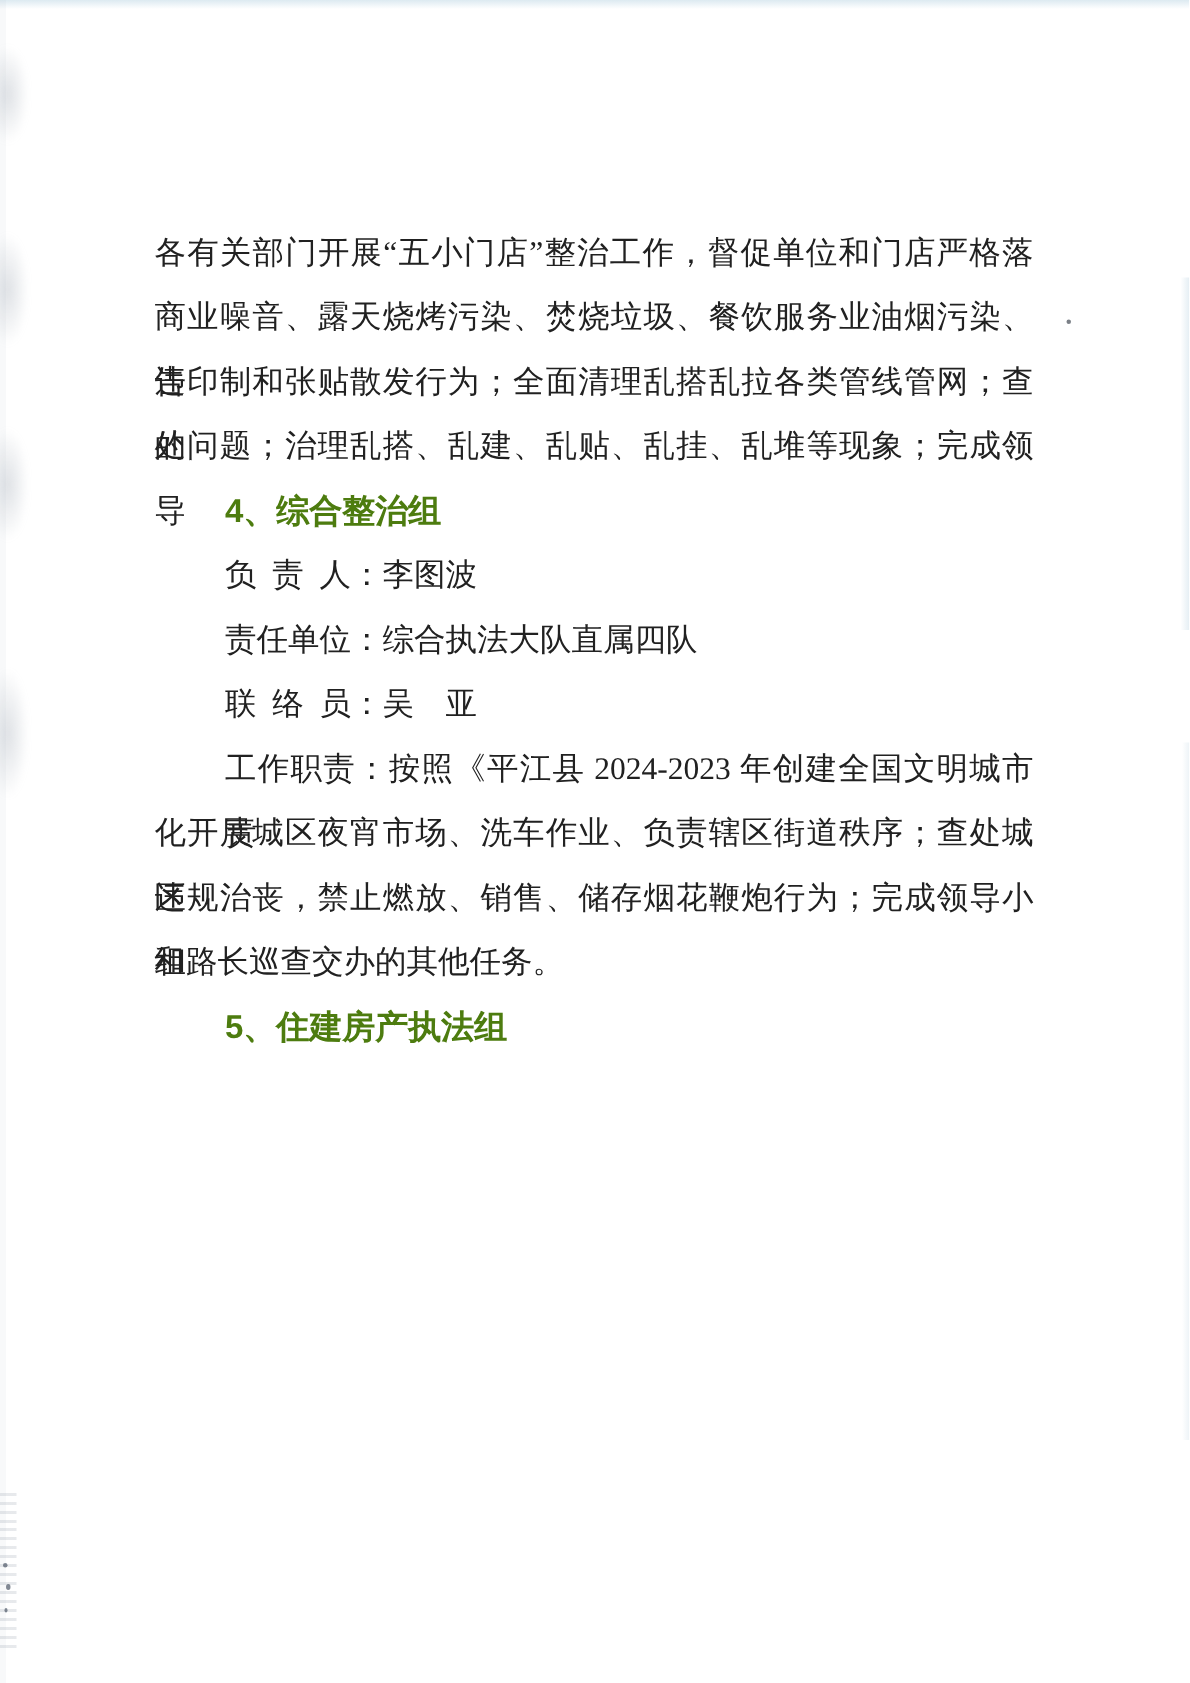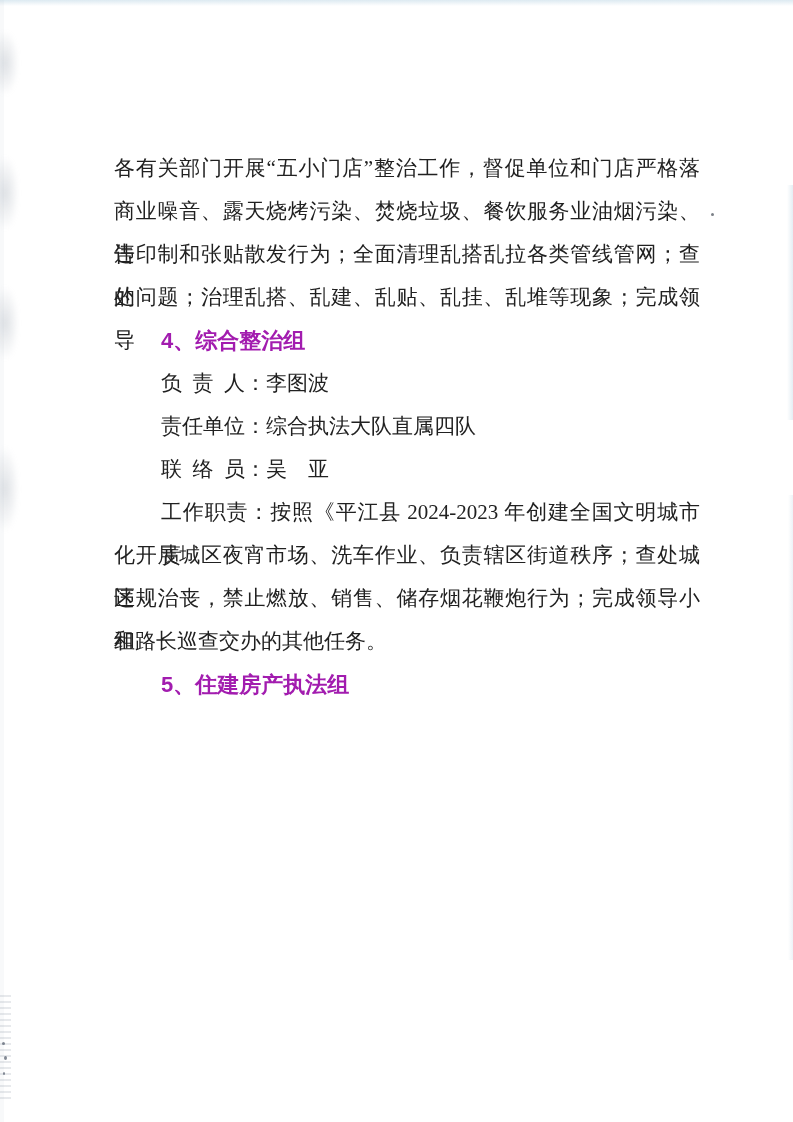--- a/index.html
+++ b/index.html
@@ -8,21 +8,21 @@
     width: 793px;
     height: 1122px;
     background: #ffffff;
     overflow: hidden;
     font-family: "Liberation Serif", "DejaVu Serif", serif;
   }
 
   
   .doc {
     position: absolute;
-    left: 114px;
+    left: 103px;
     top: 147px;
     width: 586px;
     color: #212121;
     font-size: 21px;
     letter-spacing: 0;
   }
   .line {
     height: 43px;
     line-height: 43px;
     overflow: visible;
@@ -32,21 +32,21 @@
     white-space: normal;
     text-align: justify;
     text-align-last: justify;
     text-justify: inter-character;
   }
   .line.ind { padding-left: 47px; }
   .line.h {
     font-family: "Liberation Sans", "DejaVu Sans", sans-serif;
     font-weight: bold;
     font-size: 22px;
-    color: #a21caf;
+    color: #4d7c0f;
   }
 
   
   .edge-top {
     position: absolute; top: 0; left: 0; width: 100%; height: 6px;
     background: linear-gradient(180deg, rgba(173,205,222,0.42), rgba(173,205,222,0));
   }
   .edge-left-strip {
     position: absolute; top: 0; left: 0; width: 4px; height: 100%;
     background: rgba(190,198,206,0.10);

